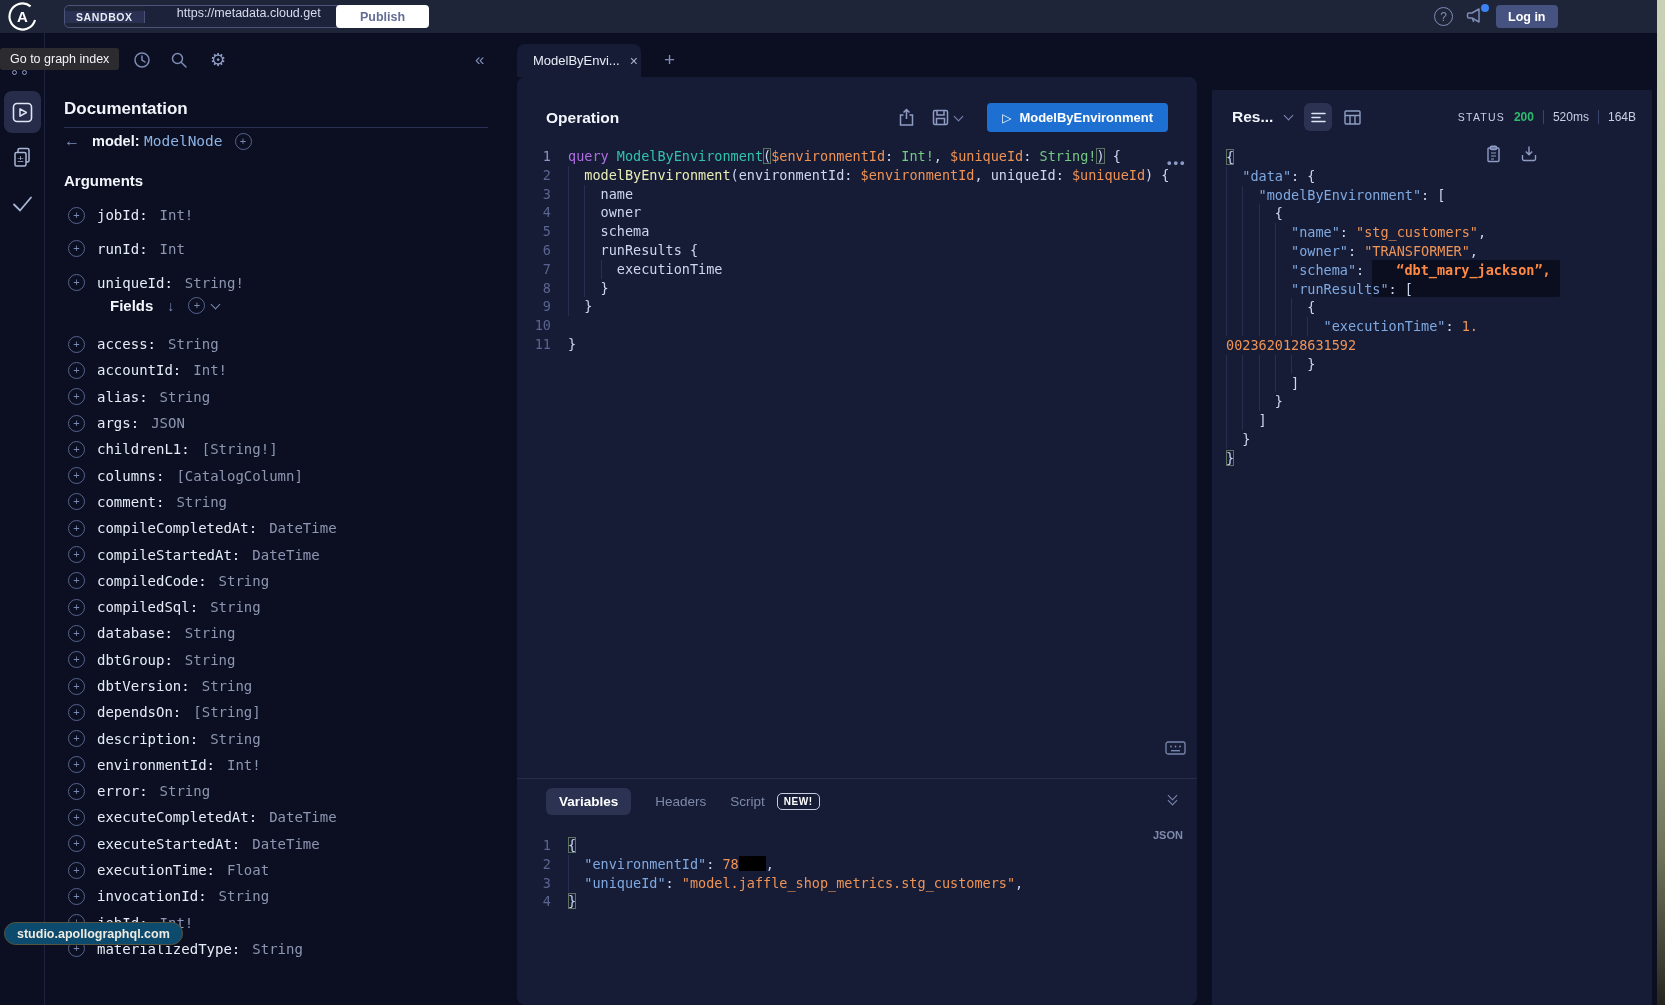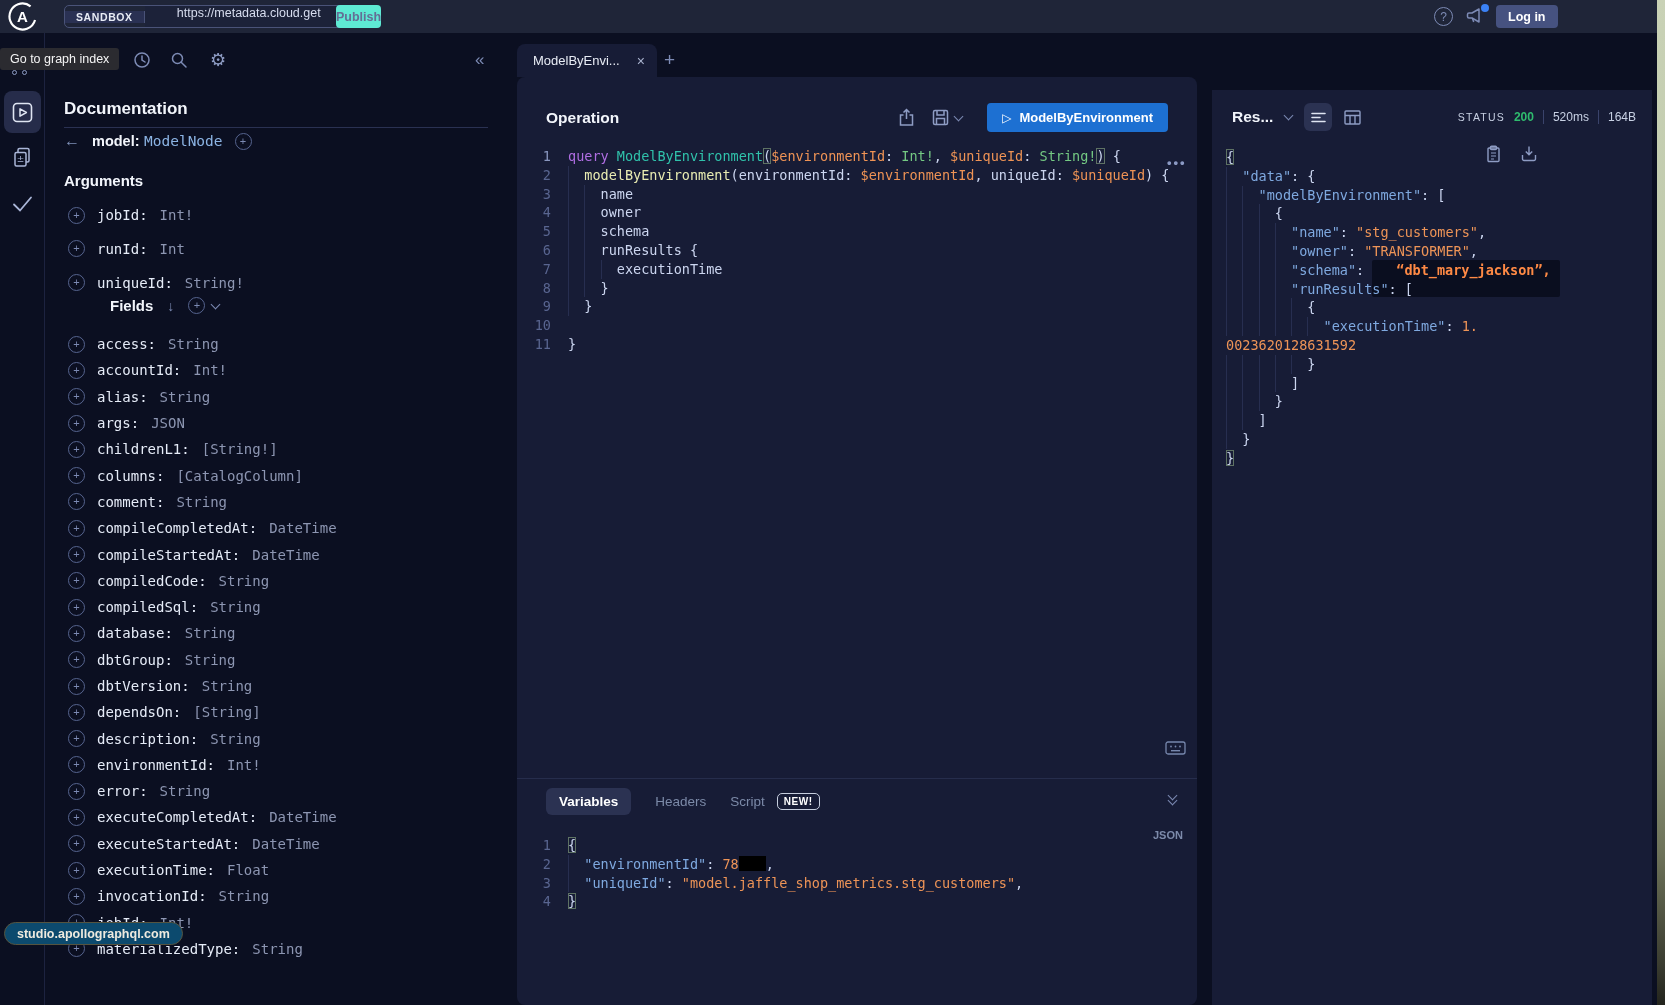--- a/index.html
+++ b/index.html
@@ -12,21 +12,21 @@
   #topbar { left:0; top:0; width:1665px; height:33px; background:#1f2538; }
   #logo { left:7px; top:1px; width:31px; height:31px; }
   #sandbox-ctl { left:64px; top:5px; height:23px; display:flex; align-items:center;
     border:1px solid #4a5378; border-radius:5px; overflow:hidden; }
   #sandbox-chip { background:#2a3153; color:#e8ecf5; font-size:10.5px; font-weight:bold;
     letter-spacing:.6px; display:flex; align-items:center; padding:0 11px; border-right:1px solid #4a5378;}
   #url-zone { background:#1c2239; display:flex; align-items:center; gap:7px; padding:0 8px; width:208px;flex-direction:column;}
   .green-dot { width:7px; height:7px; border-radius:50%; background:#2fbb6e; flex:none;}
   #url-text { color:#d7ddef; font-size:12.5px; white-space:nowrap; overflow:hidden; flex:1;}
   .gear { color:#8e9cc4; font-family:"DejaVu Sans",sans-serif; font-size:15px; line-height:1;}
-  #publish-btn { left:336px; top:5px; height:23px; padding:0 0; background:#5eead4;
+  #publish-btn { left:336px; top:5px; height:23px; padding:0 24px; background:#ffffff;
     color:#646e95; font-size:12.5px; font-weight:bold; border:none; border-radius:4px;}
   #help-icon { left:1434px; top:7px; width:19px; height:19px; border:1.4px solid #7d8bb5;
     border-radius:50%; color:#7d8bb5; font-size:12px; display:flex; align-items:center; justify-content:center;}
   #megaphone { left:1465px; top:6px; }
   #megaphone .dot { position:absolute; right:-2px; top:-2px; width:8px; height:8px;
     border-radius:50%; background:#3b82f6;}
   #login-btn { left:1496px; top:5px; height:23px; padding:0 12px; background:#465280;
     color:#fff; font-size:12.5px; font-weight:bold; border:none; border-radius:4px;}
 
   
@@ -59,21 +59,21 @@
   #fields-head { left:64px; top:297px; display:flex; align-items:center; gap:14px;margin-left:46px;}
   .sort-arrow { color:#7c8ab3; font-size:14px;}
   .chev { display:inline-block; width:7px; height:7px; border-right:1.6px solid #7c8ab3;
     border-bottom:1.6px solid #7c8ab3; transform:rotate(45deg); margin-top:-3px;}
   #fields-list { left:68px; top:331px; display:flex; flex-direction:column;}
   .frow { display:flex; align-items:center; gap:12px; height:26.3px;}
   .fname { color:#e6ecf8; font-size:14px; font-family:"DejaVu Sans Mono",monospace;}
   .ftype { color:#8d96b2; font-size:14px; font-family:"DejaVu Sans Mono",monospace;}
 
   
-  #tab-active { left:517px; top:44px; width:140px; height:33px; background:#171c36;
+  #tab-active { left:517px; top:44px; width:124px; height:33px; background:#171c36;
     border-radius:8px 8px 0 0; display:flex; align-items:center; padding:0 12px 0 16px; gap:10px;}
   #tab-title { color:#e8ecf5; font-size:13px; flex:1; white-space:nowrap;}
   #tab-close { color:#aab4cf; font-size:14px;}
   #tab-add { left:664px; top:49px; color:#7d8bb5; font-size:19px;}
 
   
   #main-panel { left:517px; top:77px; width:680px; height:928px; background:#171c36; border-radius:8px;}
   #op-header { left:29px; top:26px; width:622px; display:flex; align-items:center;}
   #op-title { color:#f2f5fb; font-size:15.5px; font-weight:bold;}
   .hdr-icons { margin-left:auto; display:flex; align-items:center; gap:17px;}

